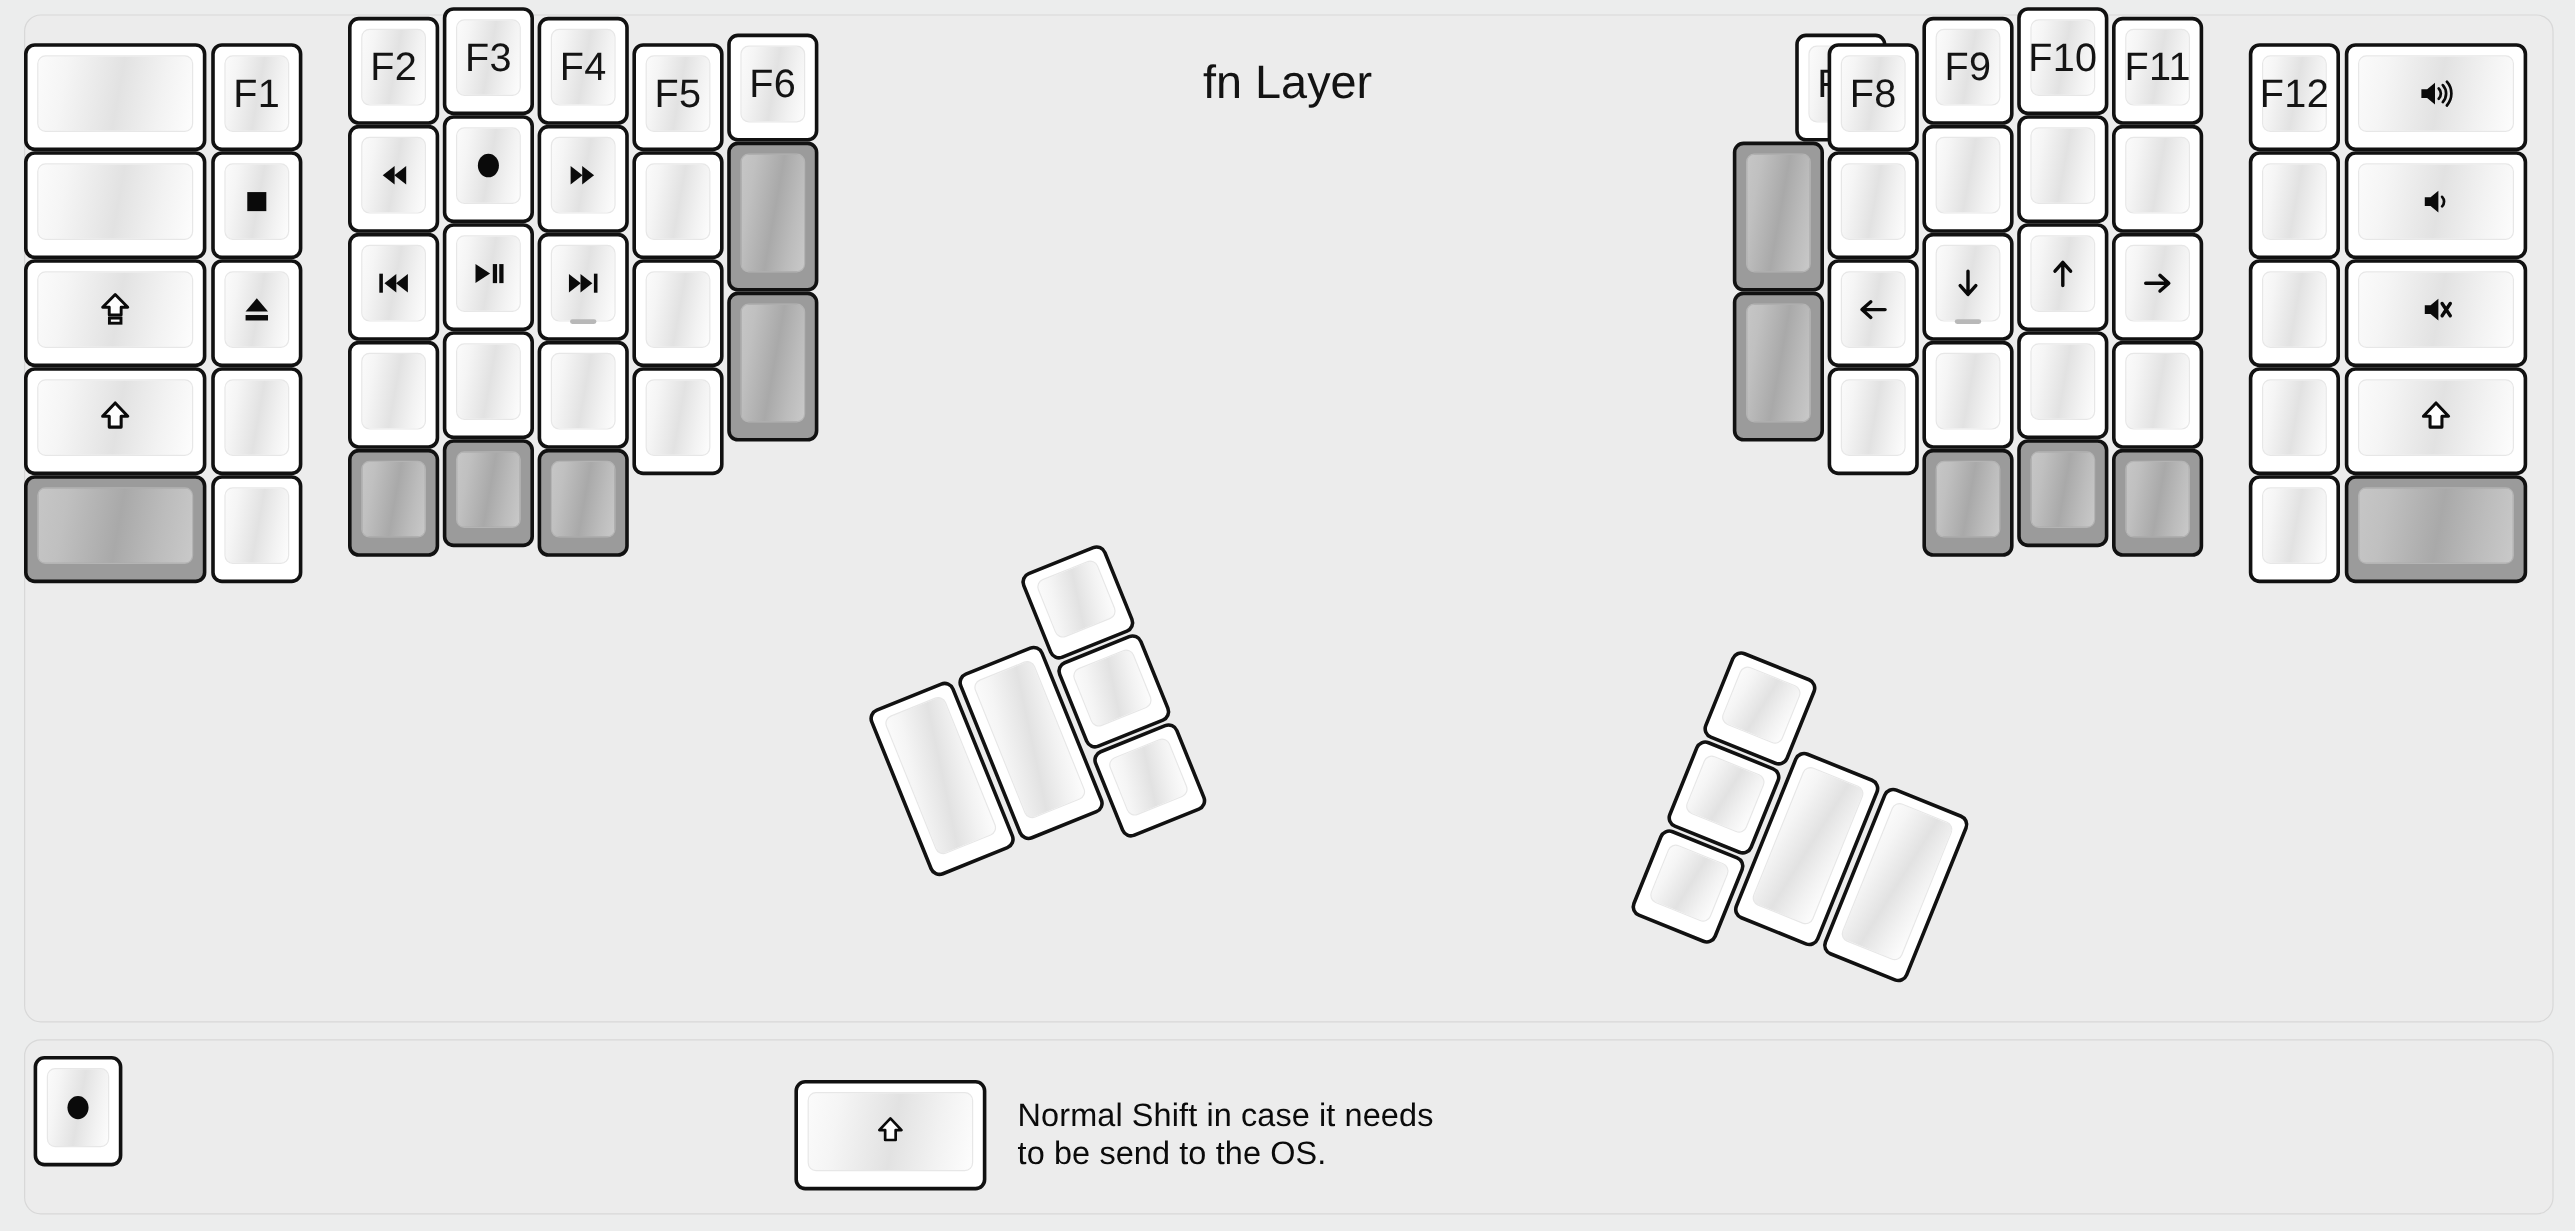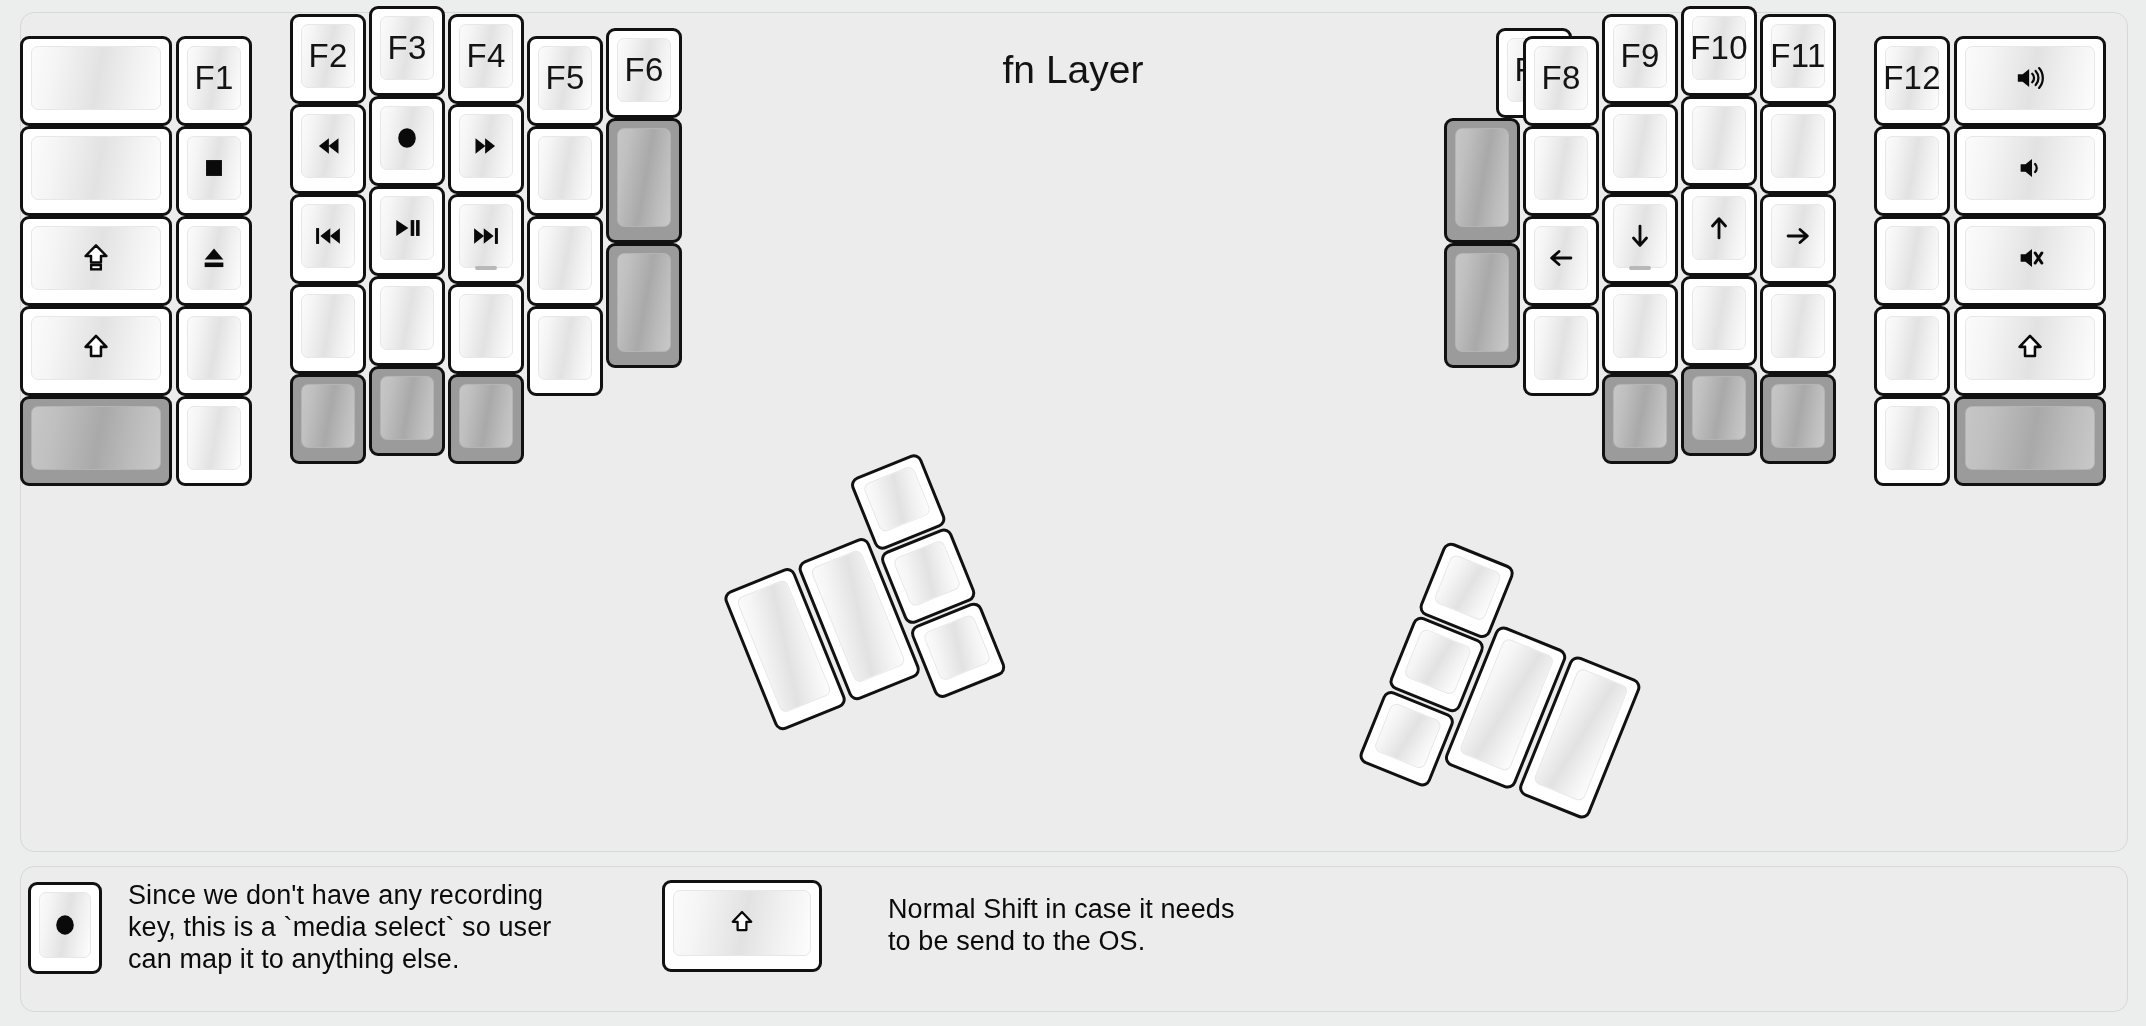--- a/index.html
+++ b/index.html
@@ -448,26 +448,23 @@
   <div class="lgitem" id="lg0" style="left:28px;top:880px;">
     <div class="lgkeywrap">
       <div class="key" style="position:relative;width:74px;height:92px;">
         <div class="face">
           <svg class="glyph" width="34" height="34" viewBox="0 0 24 24">
             <ellipse cx="12" cy="12" rx="6.2" ry="6.8" fill="#0a0a0a"></ellipse>
           </svg>
         </div>
       </div>
     </div>
-    <div class="legendtxt lgtext">Since we don't have any recording
-key, this is a `media select` so user
-can map it to anything else.</div>
   </div>
 
-  <div class="lgitem" id="lg1" style="left:662px;top:880px;gap:40px;">
+  <div class="lgitem" id="lg1" style="left:662px;top:900px;">
     <div class="lgkeywrap">
       <div class="key" style="position:relative;width:160px;height:92px;">
         <div class="face">
           <svg class="glyph" width="30" height="30" viewBox="0 0 24 24">
             <path d="M12 3.2 L19.4 11 h-3.9 v6.6 h-7 V11 H4.6 Z" fill="#fdfdfd" stroke="#0a0a0a" stroke-width="1.8" stroke-linejoin="round"></path>
           </svg>
         </div>
       </div>
     </div>
     <div class="legendtxt lgtext">Normal Shift in case it needs

